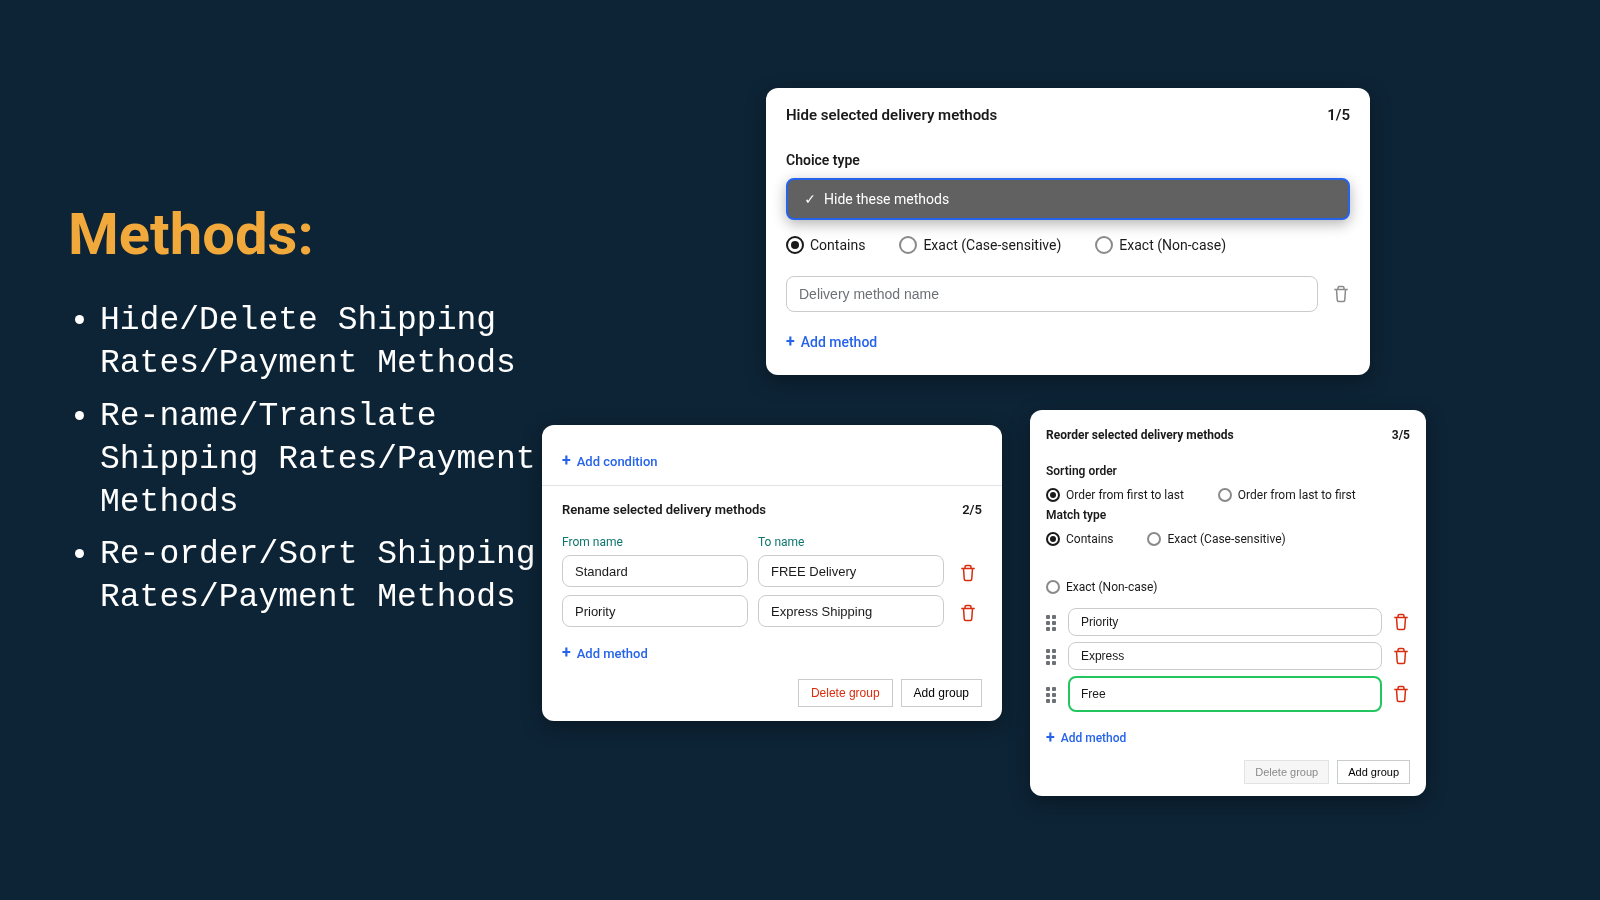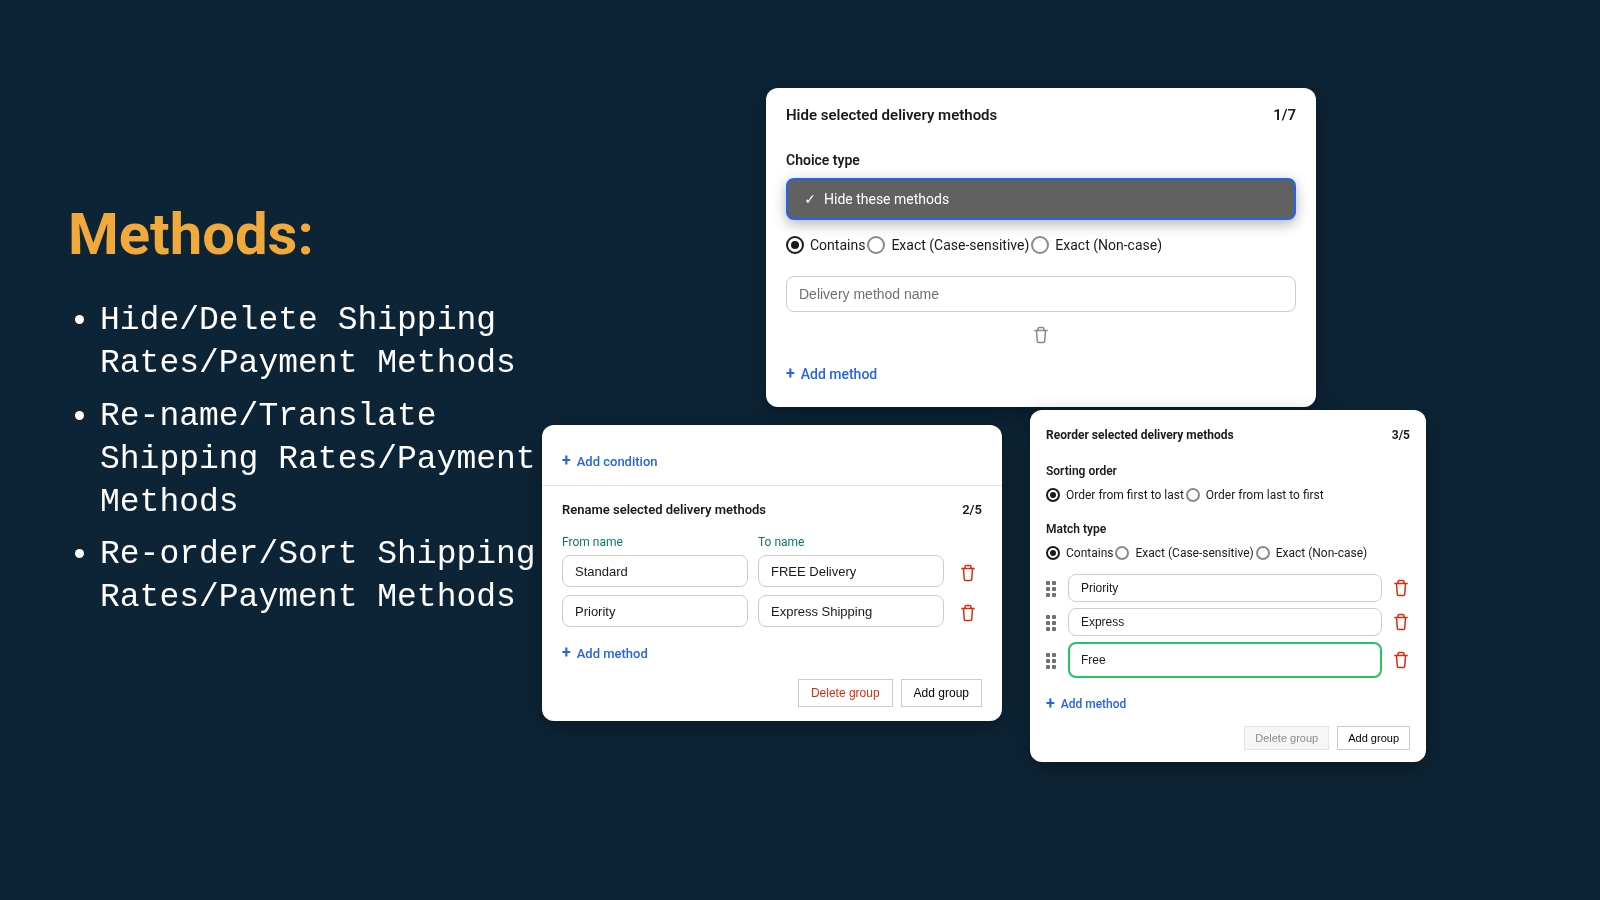--- a/index.html
+++ b/index.html
@@ -41,21 +41,21 @@
     box-shadow: 0 6px 20px rgba(0,0,0,.35);
     color: #1a1a1a;
   }
   .card-header {
     display: flex;
     justify-content: space-between;
     align-items: center;
     font-weight: 600;
   }
   .section-label { font-size: 14px; font-weight: 600; margin-bottom: 10px; }
-  .radio-row { display: flex; align-items: center; gap: 2px; flex-wrap: wrap; }
+  .radio-row { display: flex; align-items: center; gap: 34px; flex-wrap: wrap; }
   .radio { display: inline-flex; align-items: center; gap: 6px; font-size: 14px; cursor: pointer; }
   .radio .dot {
     width: 18px; height: 18px; border: 2px solid #8a8a8a; border-radius: 50%;
     display: inline-flex; align-items: center; justify-content: center;
   }
   .radio.selected .dot { border-color: #1a1a1a; }
   .radio.selected .dot::after {
     content: ""; width: 8px; height: 8px; background: #1a1a1a; border-radius: 50%;
   }
   .text-input {
@@ -81,21 +81,21 @@
   }
   .add-link .plus { font-weight: 700; font-size: 16px; line-height: 1; }
   .trash-icon {
     width: 18px; height: 18px; cursor: pointer; flex-shrink: 0;
   }
   .trash-icon.red svg { stroke: #d82c0d; }
   .trash-icon svg { stroke: #8a8a8a; fill: none; stroke-width: 2; }
 
   
   .card-hide {
-    left: 766px; top: 88px; width: 550px; padding: 18px 20px 24px 20px;
+    left: 766px; top: 88px; width: 604px; padding: 18px 20px 24px 20px;
   }
   .card-hide .card-header { font-size: 15px; margin-bottom: 28px; }
   .dropdown-open {
     position: relative;
     background: #616161;
     border-radius: 8px;
     padding: 6px 0;
     margin-bottom: 16px;
     box-shadow: 0 4px 14px rgba(0,0,0,.3);
     border: 2px solid #2563eb;
@@ -103,21 +103,21 @@
   .dropdown-open .opt {
     padding: 5px 16px;
     color: #ffffff;
     font-size: 14px;
     display: flex;
     align-items: center;
     gap: 8px;
     cursor: pointer;
   }
   .dropdown-open .opt .check { width: 12px; text-align: center; }
-  .method-input-row { display: flex; align-items: center; gap: 14px; margin: 22px 0 20px 0; flex-direction: column; }
+  .method-input-row { display: flex; align-items: center; gap: 14px; margin: 22px 0 20px 0; }
 
   
   .card-rename {
     left: 542px; top: 425px; width: 460px; padding: 18px 20px 14px 20px;
     font-size: 13px;
   }
   .card-rename .add-link.condition { margin-bottom: 16px; }
   .hr { height: 1px; background: #e1e3e5; margin: 0 -20px 16px -20px; }
   .card-rename .card-header { font-size: 13px; margin-bottom: 18px; }
   .rename-cols { display: flex; gap: 10px; }
@@ -162,21 +162,21 @@
   <ul>
     <li>Hide/Delete Shipping Rates/Payment Methods</li>
     <li>Re-name/Translate Shipping Rates/Payment Methods</li>
     <li>Re-order/Sort Shipping Rates/Payment Methods</li>
   </ul>
 </div>
 
 <div class="card card-hide">
   <div class="card-header">
     <span>Hide selected delivery methods</span>
-    <span>1/7</span>
+    <span>1/5</span>
   </div>
   <div class="section-label">Choice type</div>
 
   <div class="dropdown-open">
     <div class="opt">
       <span class="check">✓</span>
       <span>Hide these methods</span>
     </div>
   </div>
 
@@ -253,21 +253,21 @@
     <button class="btn">Add group</button>
   </div>
 </div>
 
 <div class="card card-reorder">
   <div class="card-header">
     <span>Reorder selected delivery methods</span>
     <span>3/5</span>
   </div>
   <div class="section-label">Sorting order</div>
-  <div class="radio-row" style="margin-bottom:20px;">
+  <div class="radio-row" style="margin-bottom:6px;">
     <label class="radio selected">
       <span class="dot"></span>
       <span>Order from first to last</span>
     </label>
     <label class="radio">
       <span class="dot"></span>
       <span>Order from last to first</span>
     </label>
   </div>
   <div class="section-label">Match type</div>

